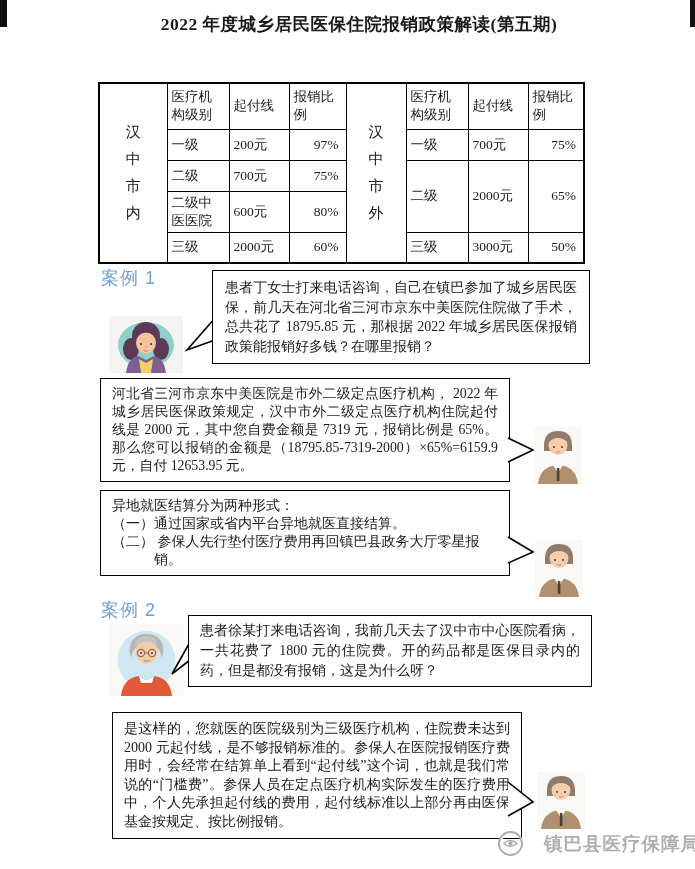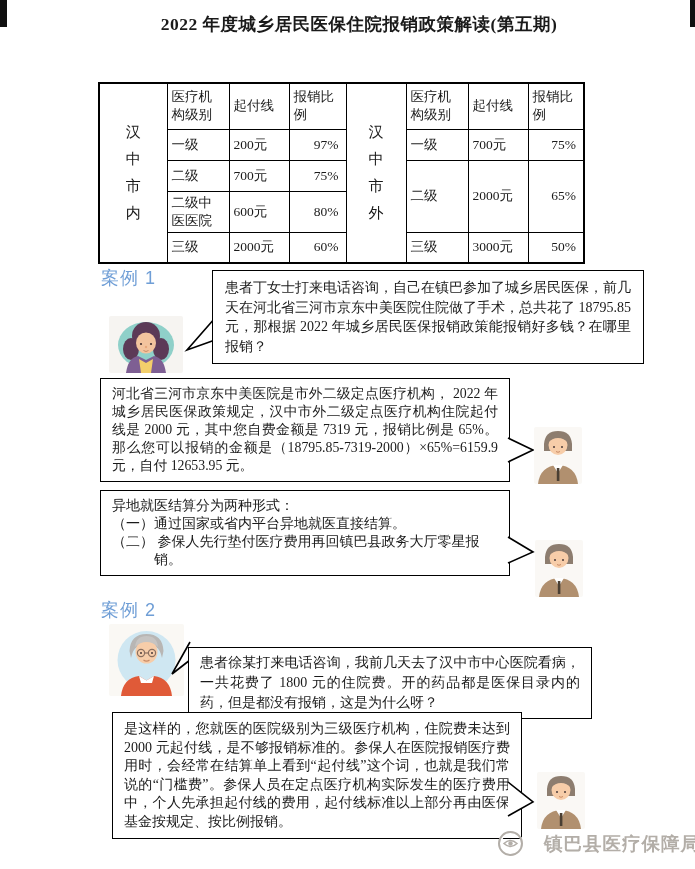--- a/index.html
+++ b/index.html
@@ -30,25 +30,25 @@
   .reimb td.region div {
     width:1em; margin:0 auto; word-break:break-all;
     line-height:27px; font-size:15px; text-align:center;
   }
   .reimb td.ratio { text-align:right; padding-right:7px; }
   .bubble {
     position:absolute; box-sizing:border-box;
     border:1.6px solid #000; background:#fff;
     font-size:14px; text-align:justify;
   }
-  .q1 { left:212px; top:270px; width:432px; padding:7px 12px; line-height:19.5px; }
+  .q1 { left:212px; top:270px; width:378px; padding:7px 12px; line-height:19.5px; }
   .a1 { left:100px; top:378px; width:410px; padding:6px 11px; line-height:18px;  font-size:13.8px;}
   .a2 { left:100px; top:490px; width:410px; padding:6px 11px; line-height:18px; text-align:left; }
   .a2 .line { padding-left:42px; text-indent:-42px; }
-  .q2 { left:188px; top:615px; width:404px; padding:5px 11px; line-height:20px;margin-top:32px; }
+  .q2 { left:188px; top:615px; width:404px; padding:5px 11px; line-height:20px; }
   .a3 { left:112px; top:712px; width:410px; padding:7px 11px; line-height:18.5px; }
   .case-label {
     position:absolute; font-size:18px; letter-spacing:1px;
     color:var(--case-label,#6f9ed6);
     font-family:"Liberation Sans","DejaVu Sans",sans-serif;
   }
   .avatar { position:absolute; line-height:0; }
   .tail { position:absolute; line-height:0; }
   .footer {
     position:absolute; left:497px; top:830px;

